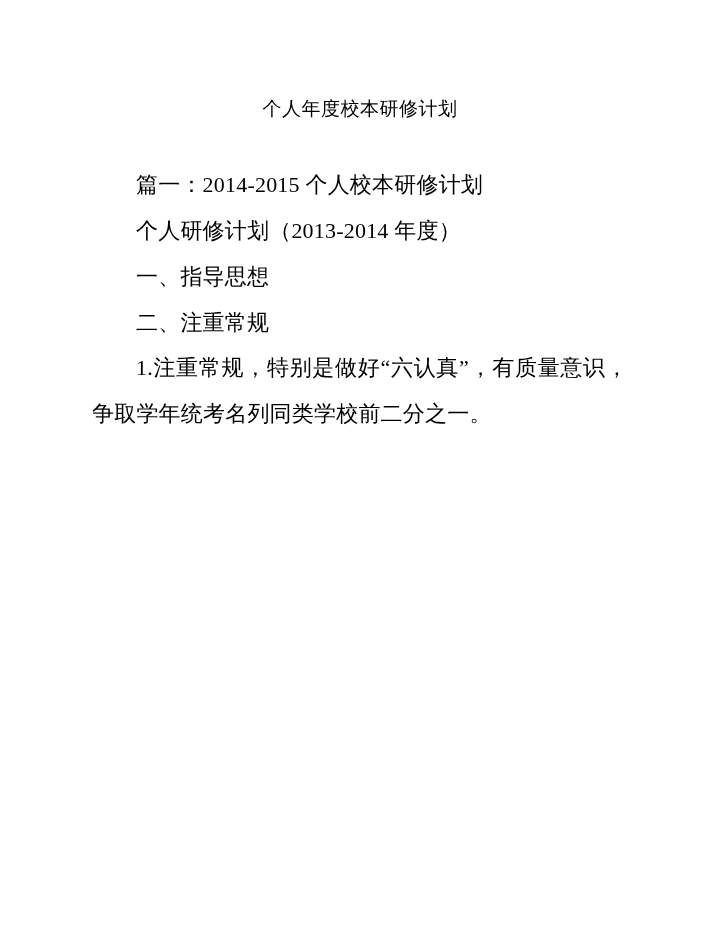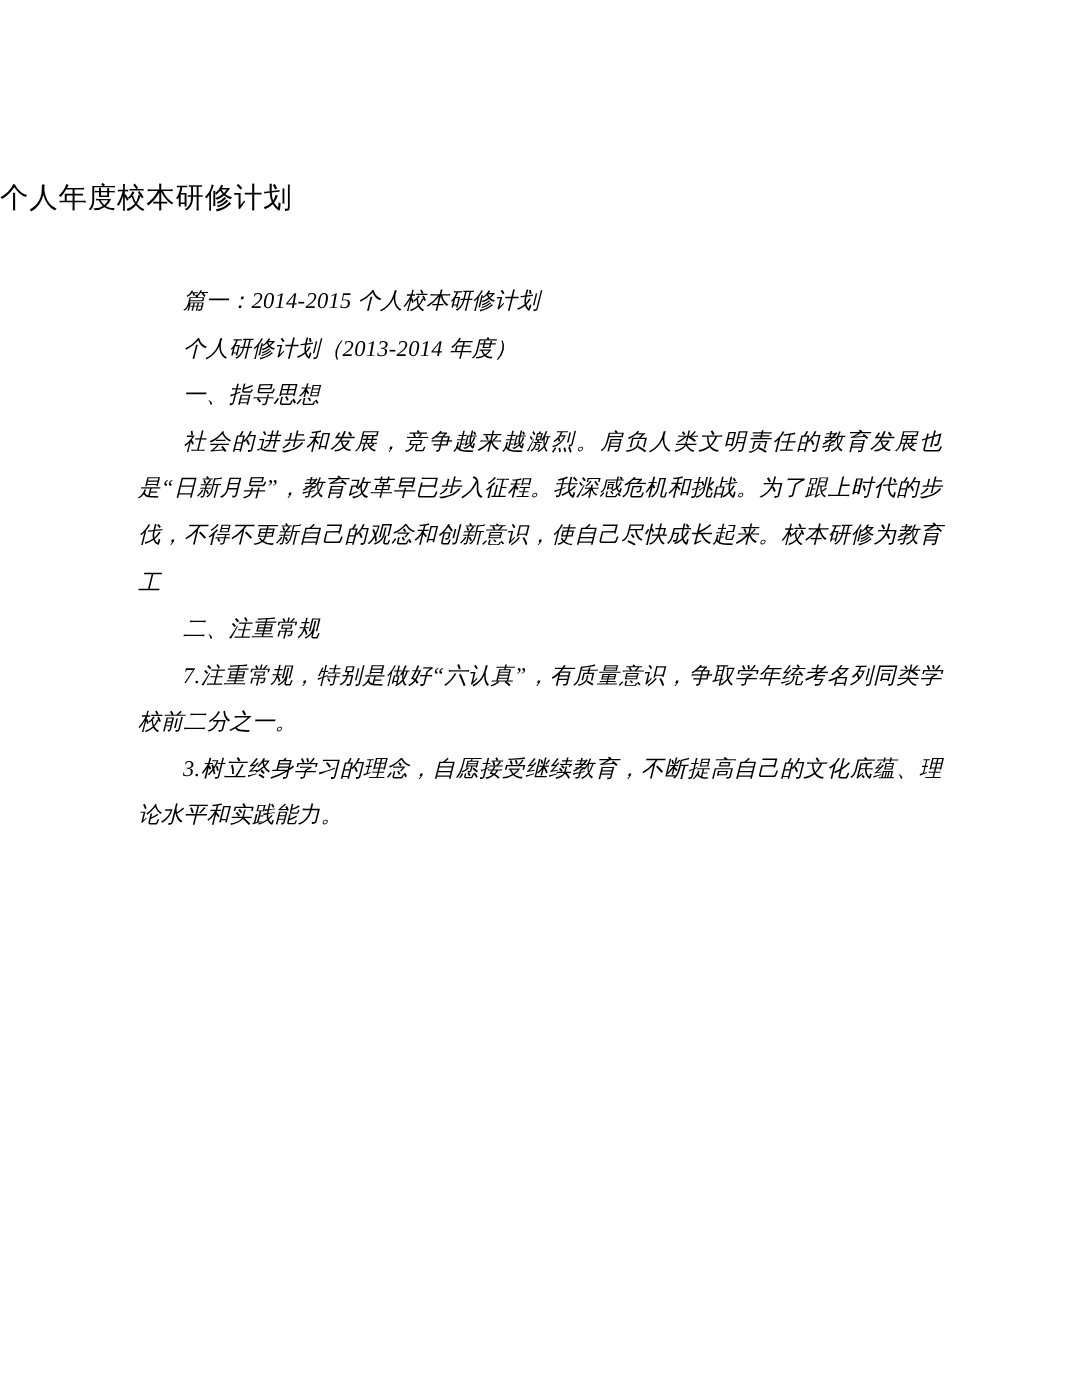--- a/index.html
+++ b/index.html
@@ -16,50 +16,48 @@
   }
   .page {
     width: 720px;
     height: 932px;
     box-sizing: border-box;
     padding: 0;
     position: relative;
     background: #ffffff;
   }
   .doc-title {
+    text-align: center;
     font-size: 19px;
     line-height: 1.6;
-    margin: 118px 0 0 0;
+    margin: 94px 0 0 0;
     letter-spacing: 0.5px;
     font-weight: normal;
   }
   .body-block {
     margin: 0;
     padding: 38px 92px 0 92px;
   }
   p.para {
     margin: 0 0 0 0;
-    font-size: 15px;
+    font-size: 22px;
     line-height: 2.08;
     text-align: justify;
     text-justify: inter-ideograph;
     letter-spacing: 0.2px;
-    font-style: italic;
   }
   p.indent {
     text-indent: 2em;
   }
 </style>
 </head>
 <body>
 
 <div class="page">
   <h1 class="doc-title">个人年度校本研修计划</h1>
   <div class="body-block">
     <p class="para indent">篇一：2014-2015 个人校本研修计划</p>
     <p class="para indent">个人研修计划（2013-2014 年度）</p>
     <p class="para indent">一、指导思想</p>
-    <p class="para indent">社会的进步和发展，竞争越来越激烈。肩负人类文明责任的教育发展也是“日新月异”，教育改革早已步入征程。我深感危机和挑战。为了跟上时代的步伐，不得不更新自己的观念和创新意识，使自己尽快成长起来。校本研修为教育工</p>
     <p class="para indent">二、注重常规</p>
-    <p class="para indent">7.注重常规，特别是做好“六认真”，有质量意识，争取学年统考名列同类学校前二分之一。</p>
-    <p class="para indent">3.树立终身学习的理念，自愿接受继续教育，不断提高自己的文化底蕴、理论水平和实践能力。</p>
+    <p class="para indent">1.注重常规，特别是做好“六认真”，有质量意识，争取学年统考名列同类学校前二分之一。</p>
   </div>
 </div>
 
 </body></html>

